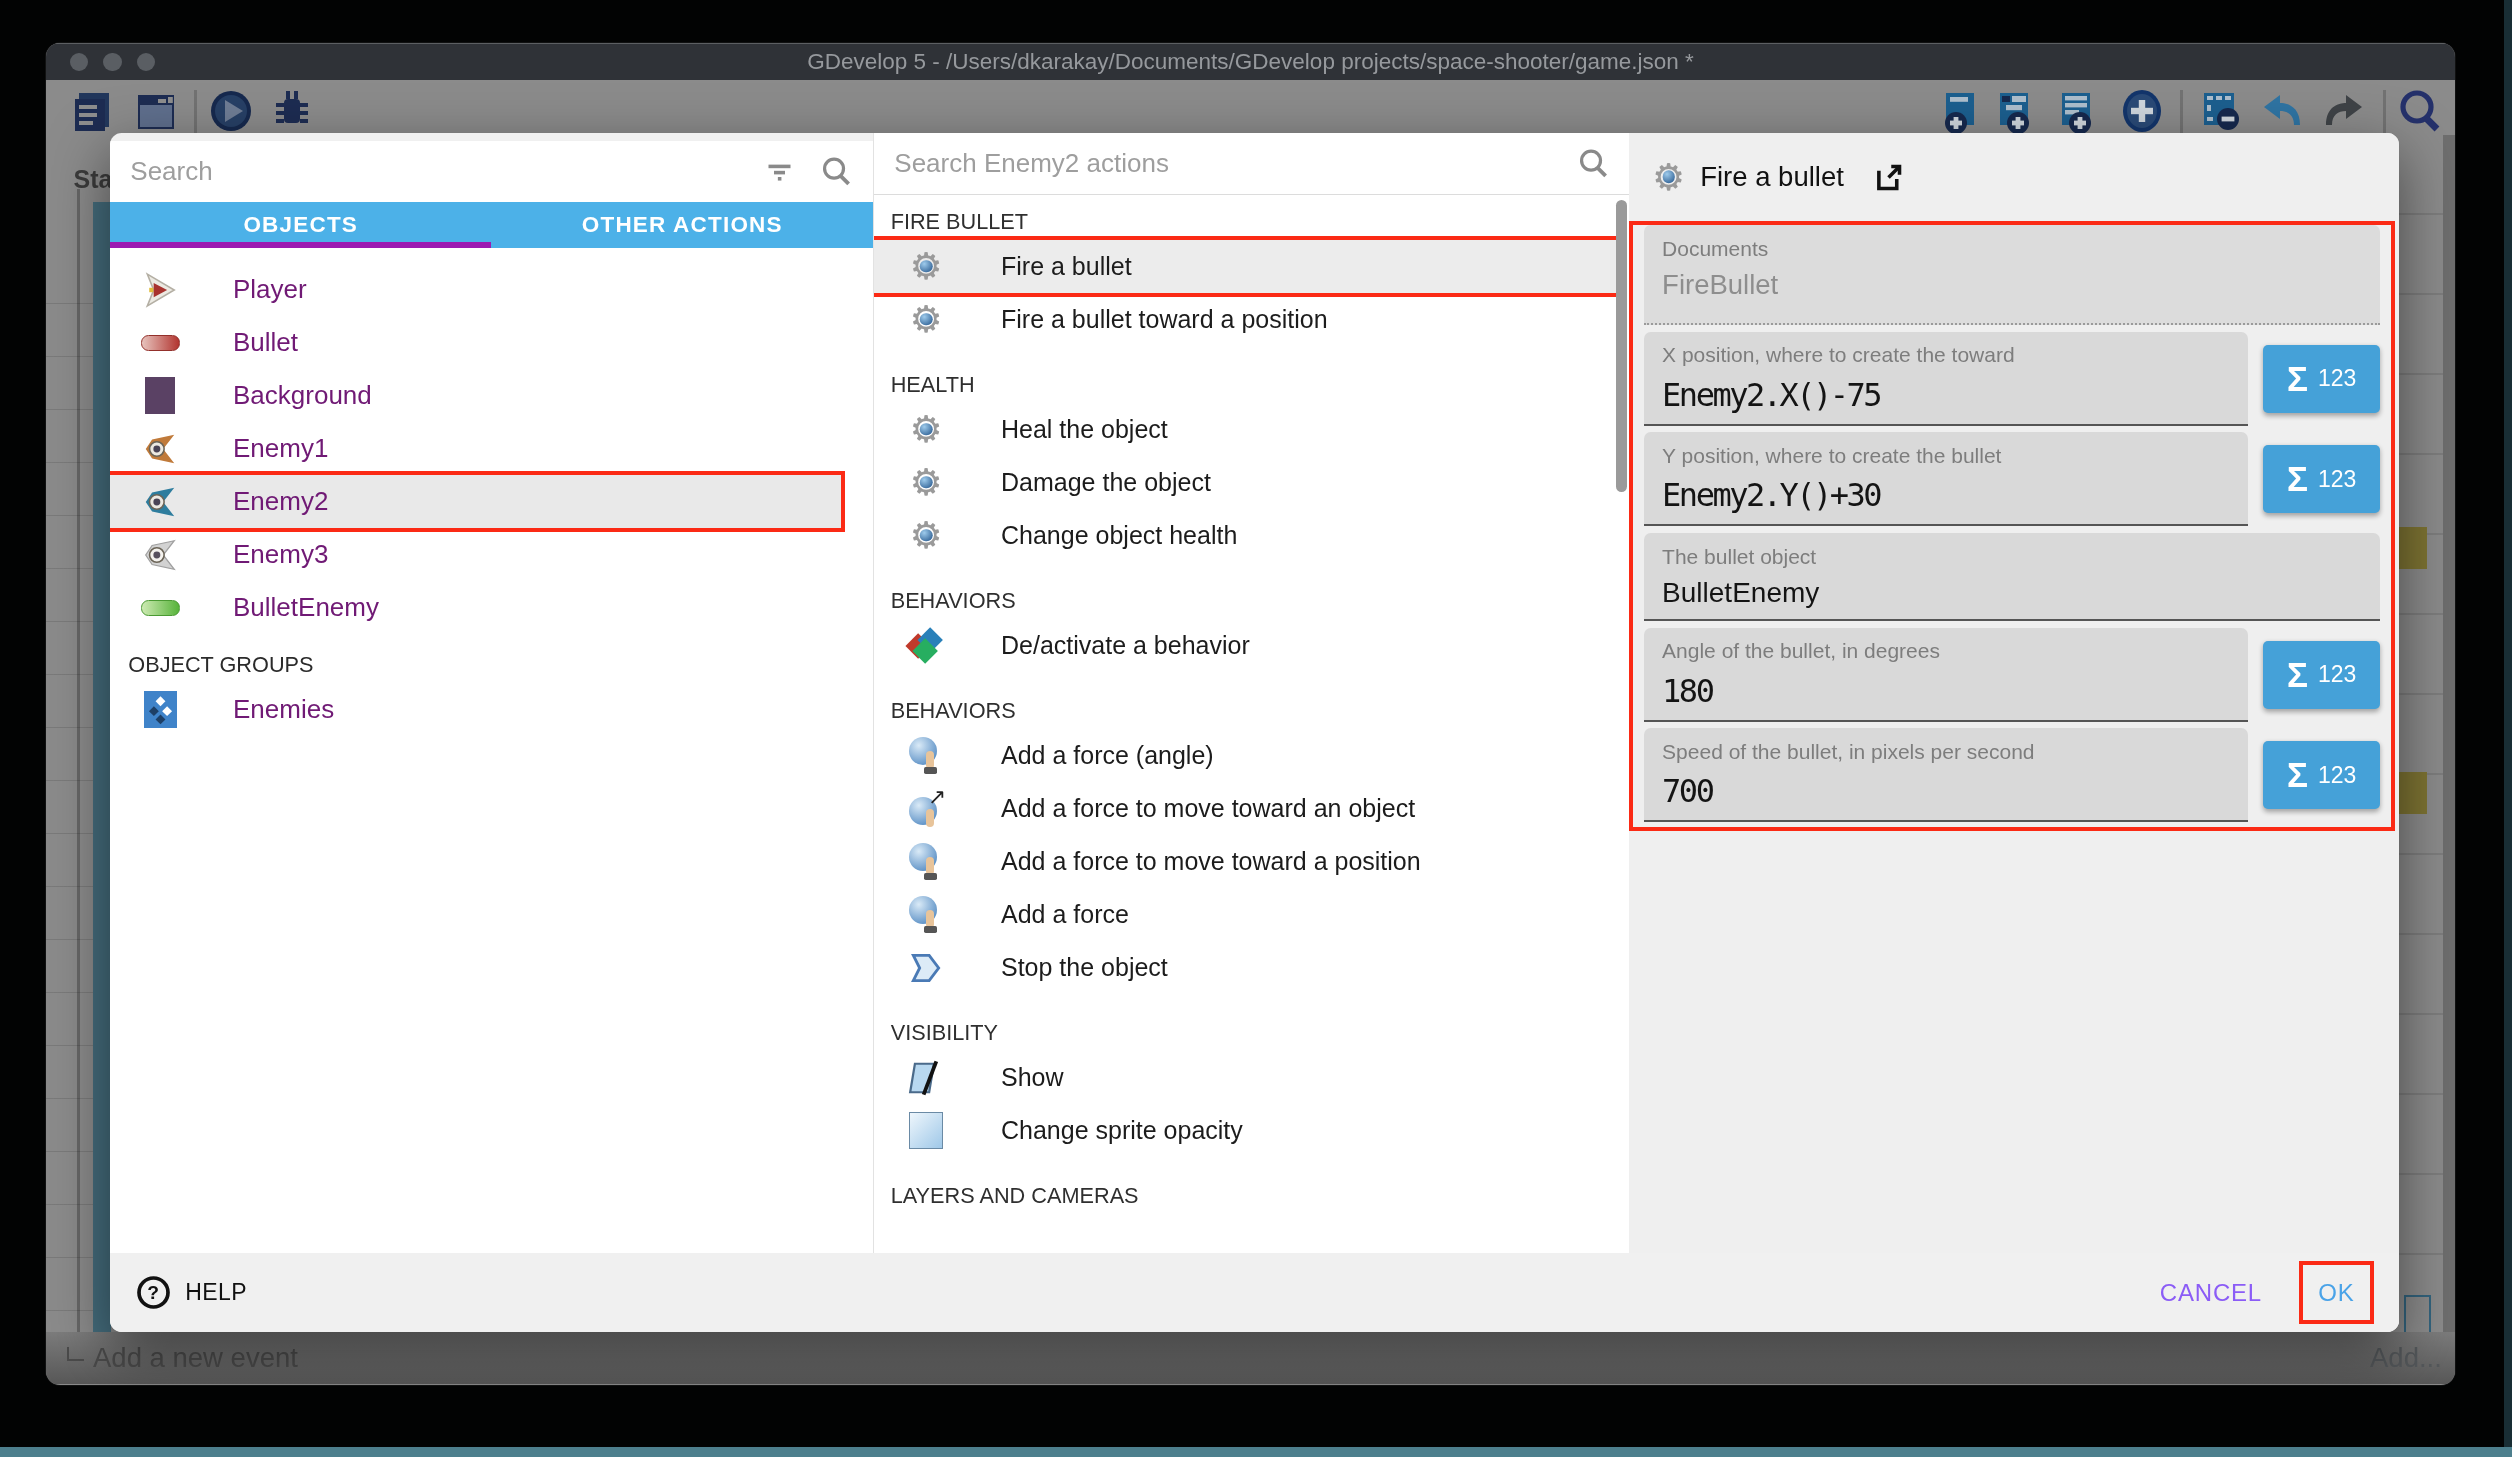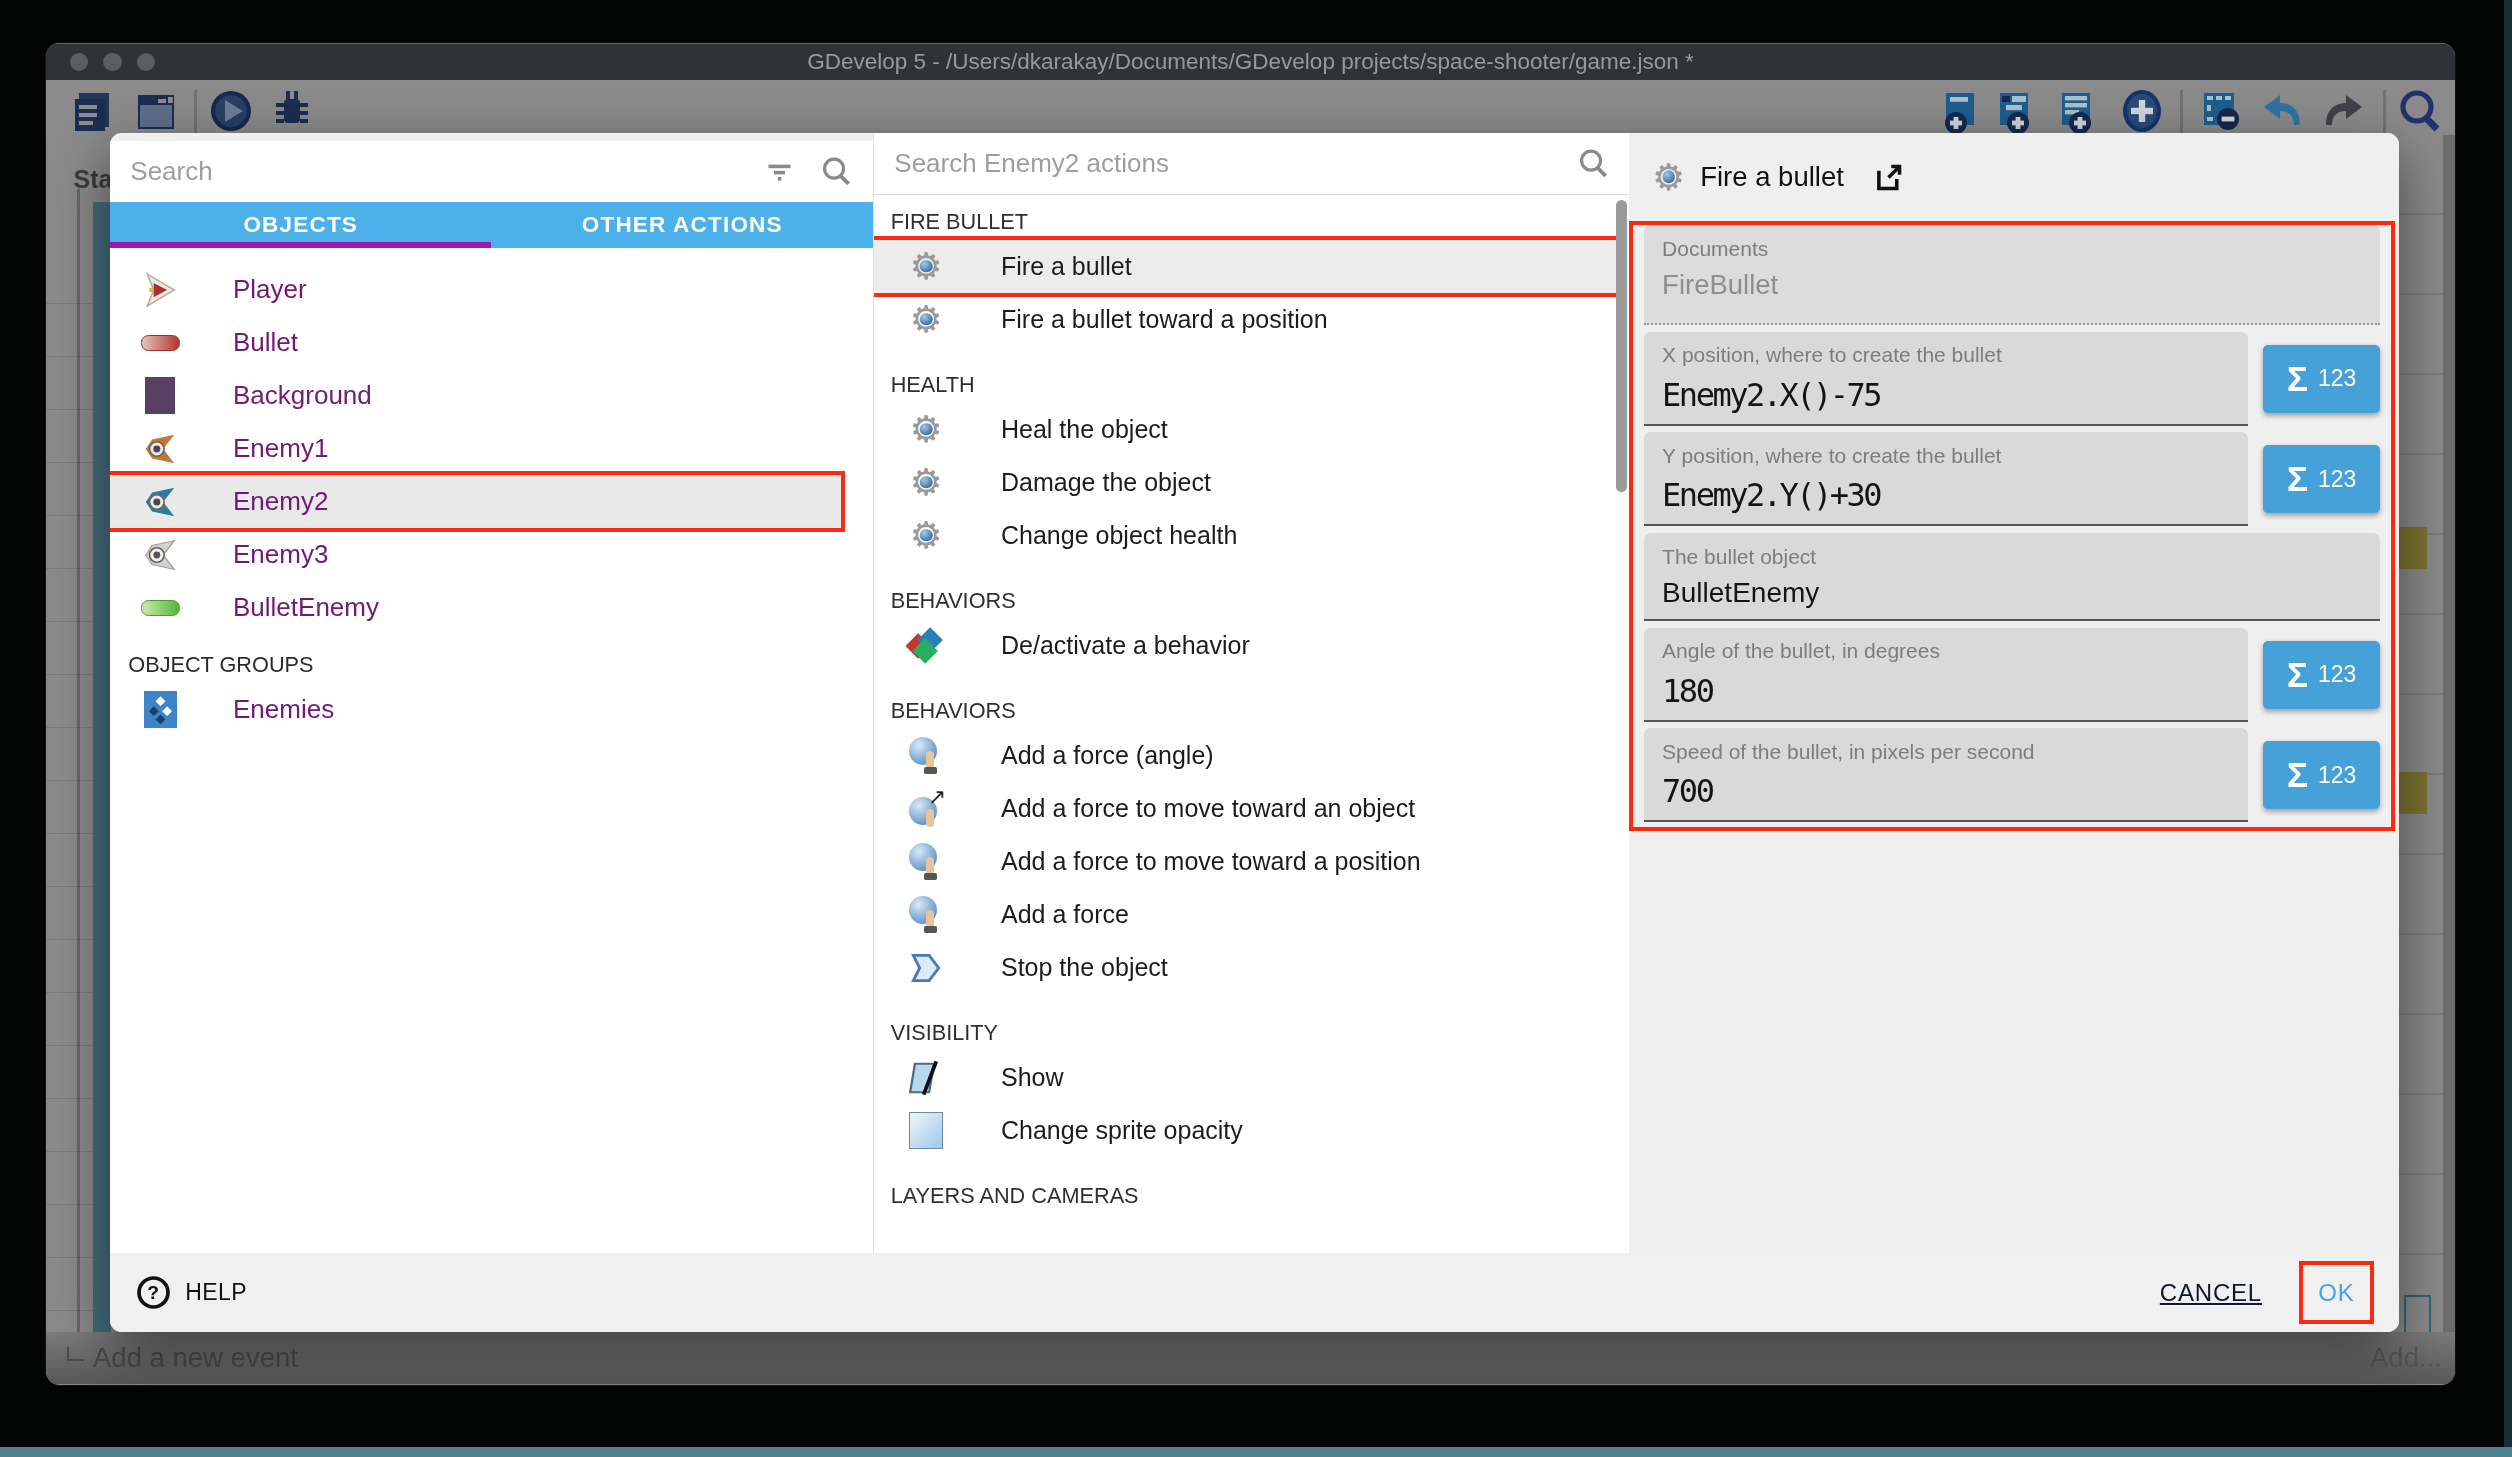--- a/index.html
+++ b/index.html
@@ -86,21 +86,21 @@
   .expr-btn{width:117px;height:68px;flex:0 0 117px;background:#45a1d8;border-radius:5px;
             box-shadow:0 2.5px 5.8px rgba(0,0,0,.32);display:flex;align-items:center;justify-content:center;
             gap:10px;color:#fff;cursor:pointer;}
   .expr-btn .sigma{font-size:35px;font-weight:bold;}
   .expr-btn .num{font-size:23px;}
   
   .footer{position:absolute;left:0;top:1120px;width:2289px;height:79px;background:#f0f0f0;
           display:flex;align-items:center;justify-content:space-between;padding:0 25px;box-sizing:border-box;}
   .help-btn{display:flex;align-items:center;gap:13.3px;font-size:23px;color:#111;letter-spacing:0.4px;cursor:pointer;}
   .footer-right{display:flex;align-items:center;gap:37px;}
-  .cancel-btn{font-size:24px;color:#0f172a;letter-spacing:0.8px;cursor:pointer;text-decoration:underline;}
+  .cancel-btn{font-size:24px;color:#8b5cf6;letter-spacing:0.8px;cursor:pointer;}
   .ok-btn{min-width:67px;height:55px;border:4.2px solid #fb2a15;display:flex;align-items:center;justify-content:center;
           font-size:24px;color:#4aa3e8;letter-spacing:0.8px;cursor:pointer;background:#fff0;}
   
   .pill{width:37px;height:14px;border-radius:7.5px;}
   .pill.red{background:linear-gradient(to right,#e7c3bd,#b23530);border:1.7px solid #93302b;}
   .pill.green{background:linear-gradient(to right,#cdeab2,#57b33a);border:1.7px solid #4a9a32;}
   .sq-purple{width:30px;height:37px;background:#5a4164;}
   .sq-group{width:33px;height:37px;background:#3f83c9;position:relative;}
   .gear-wrap{position:relative;font-size:37px;color:#9a9a9a;line-height:1;}
   .gear-dot{position:absolute;left:50%;top:50%;width:12.5px;height:12.5px;border-radius:50%;
@@ -495,21 +495,21 @@
       </div>
       <div class="param-box" id="field-list">
           <div class="fld-row">
             <div class="fld disabled behavior">
               <div class="fld-label">Documents</div>
               <div class="fld-value ">FireBullet</div>
             </div>
           </div>
           <div class="fld-row">
             <div class="fld">
-              <div class="fld-label">X position, where to create the bullet</div>
+              <div class="fld-label">X position, where to create the toward</div>
               <div class="fld-value mono">Enemy2.X()-75</div>
             </div>
             <div class="expr-btn">
               <span class="sigma">Σ</span>
               <span class="num">123</span>
             </div>
           </div>
           <div class="fld-row">
             <div class="fld">
               <div class="fld-label">Y position, where to create the bullet</div>

